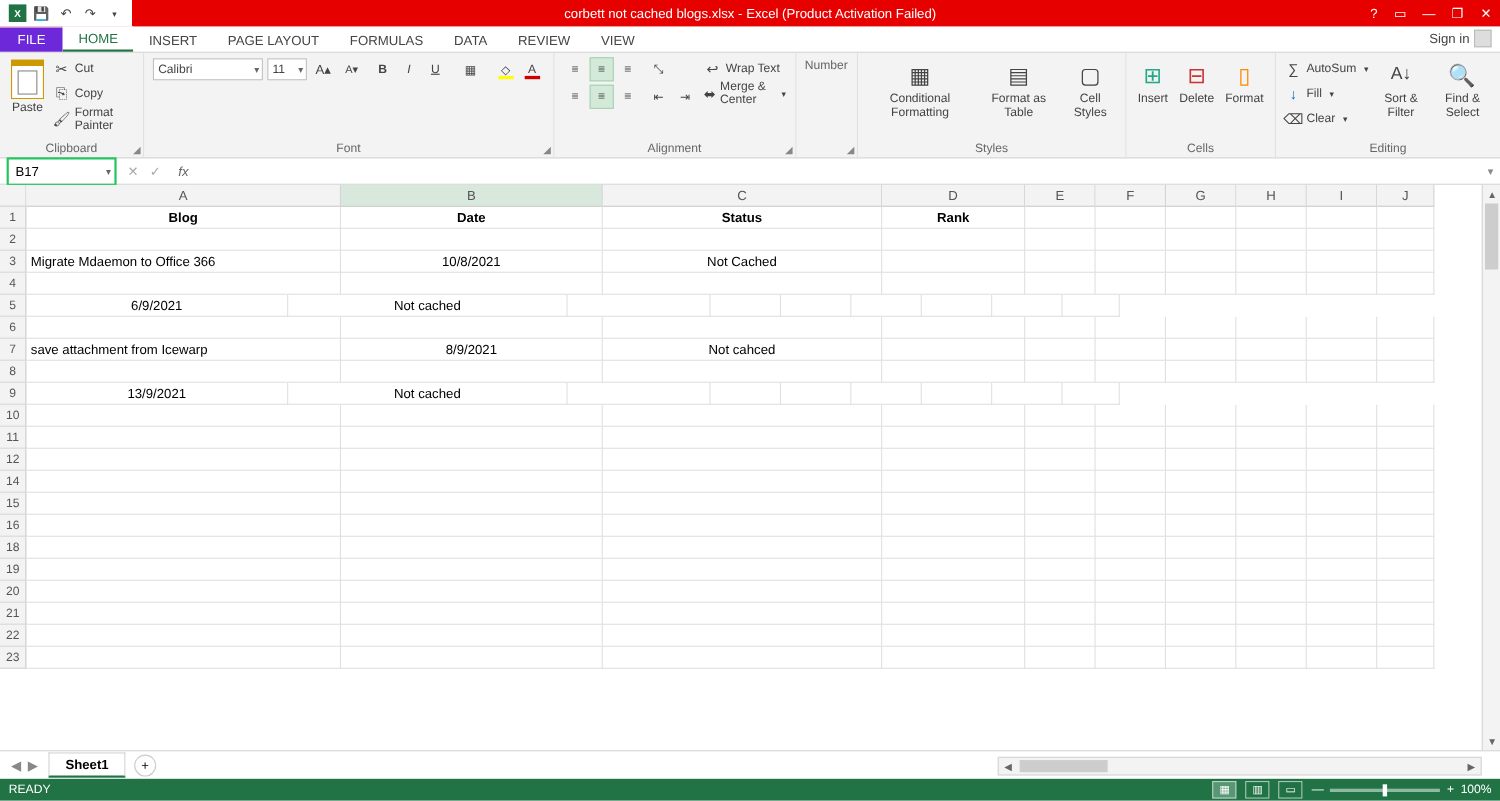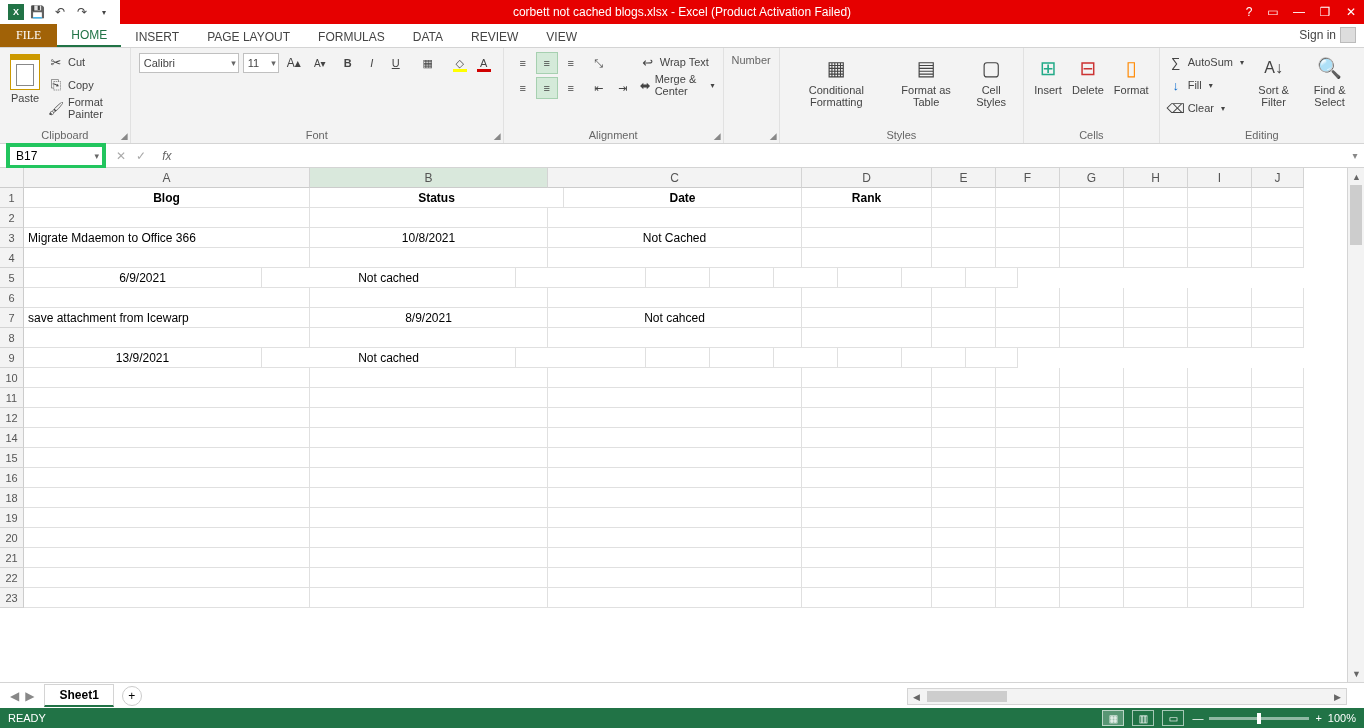--- a/index.html
+++ b/index.html
@@ -11,21 +11,21 @@
 .titlebar .qat .excel-icon { width: 16px; height: 16px; background: #217346; color:#fff; font-size:9px; font-weight:bold; display:flex; align-items:center; justify-content:center; }
 .titlebar .qat .ic { width: 16px; height: 16px; display:flex; align-items:center; justify-content:center; color:#444; font-size:12px; }
 .titlebar .title-center { position:absolute; left:0; right:0; text-align:center; pointer-events:none; }
 .titlebar .right { position:absolute; right:0; display:flex; align-items:center; gap:0; }
 .titlebar .right .btn { width:26px; height:24px; display:flex; align-items:center; justify-content:center; color:#fff; font-size:12px;}
 .titlebar .right .btn:first-child { width:22px; }
 
 
 .ribbontabs { height: 24px; display:flex; align-items:flex-end; font-size:12px; position:relative; border-bottom:1px solid #d4d4d4;}
 .ribbontabs .tab { padding: 4px 14px 3px 14px; color:#444; cursor:pointer; }
-.ribbontabs .file { background:#a16207; color:#fff; padding:4px 16px;font-family:Liberation Serif, serif; }
+.ribbontabs .file { background:#6d28d9; color:#fff; padding:4px 16px; }
 .ribbontabs .active { color:#217346; border-bottom:2px solid #217346; background:#fff;}
 .ribbontabs .signin { position:absolute; right:8px; top:3px; color:#444; display:flex; align-items:center; gap:4px;}
 .signin .avatar { width:16px; height:16px; background:#ddd; border:1px solid #bbb;}
 
 
 .ribbon { height: 96px; background:#f3f3f3; border-bottom:1px solid #d4d4d4; display:flex; font-size:11px; color:#444; }
 .group { border-right:1px solid #e1e1e1; padding:4px 8px 2px 8px; display:flex; flex-direction:column; justify-content:space-between; position:relative;}
 .group .glabel { text-align:center; font-size:11px; color:#666; padding-top:2px;}
 .group .dlaunch { position:absolute; right:2px; bottom:2px; font-size:9px; color:#888;}
 .group-body { display:flex; gap:6px; align-items:flex-start; flex:1;}
@@ -40,21 +40,21 @@
 .tb { width:22px; height:22px; display:flex; align-items:center; justify-content:center; border:1px solid transparent;}
 .tb.active { background:#d4ead9; border:1px solid #a6d0b0;}
 .selectbox { height:20px; border:1px solid #c0c0c0; background:#fff; display:flex; align-items:center; padding:0 14px 0 4px; position:relative; font-size:11px;}
 .selectbox::after { content:"▾"; position:absolute; right:2px; font-size:9px; color:#666;}
 .paste-icon { width:30px; height:36px; position:relative;}
 .paste-icon .board { position:absolute; inset:0; background:#fff; border:1px solid #c90; border-top:6px solid #c90;}
 .paste-icon .sheet { position:absolute; left:6px; top:10px; width:18px; height:22px; background:#fff; border:1px solid #888;}
 
 
 .formulabar { height:24px; border-bottom:1px solid #d4d4d4; display:flex; align-items:center; font-size:12px; }
-.namebox { width:100px; height:26px; border:4px solid #22c55e; margin-left:6px; display:flex; align-items:center; padding:0 14px 0 6px; position:relative;text-align:center;}
+.namebox { width:100px; height:26px; border:2px solid #22c55e; margin-left:6px; display:flex; align-items:center; padding:0 14px 0 6px; position:relative;text-align:center;}
 .namebox::after { content:"▾"; position:absolute; right:3px; font-size:9px; color:#666;}
 .fbtns { display:flex; gap:10px; padding:0 10px; color:#aaa;}
 .fx { font-style:italic; color:#666; padding:0 6px;}
 .finput { flex:1; height:20px; border:none; outline:none; padding-left:4px;}
 .formulabar .expand { width:18px; text-align:center; color:#888; font-size:10px;}
 
 
 .gridwrap { position:relative; height: calc(728px - 24px - 24px - 96px - 24px - 26px - 20px); overflow:hidden; display:flex;}
 .grid-inner { display:flex; flex-direction:column; flex:1;}
 .colheads { display:flex; height:20px; background:#fff;}
@@ -323,22 +323,22 @@
         <div class="ch" style="width: 64px;">F</div>
         <div class="ch" style="width: 64px;">G</div>
         <div class="ch" style="width: 64px;">H</div>
         <div class="ch" style="width: 64px;">I</div>
         <div class="ch" style="width: 52px;">J</div>
       </div>
     <div class="rows" id="rows">
         <div class="r">
           <div class="rh">1</div>
           <div class="c bold center center" style="width: 286px;">Blog</div>
+          <div class="c bold center" style="width: 238px;">Date</div>
           <div class="c bold center" style="width: 254px;">Status</div>
-          <div class="c bold center" style="width: 238px;">Date</div>
           <div class="c bold center" style="width: 130px;">Rank</div>
           <div class="c bold center" style="width: 64px;"></div>
           <div class="c bold center" style="width: 64px;"></div>
           <div class="c bold center" style="width: 64px;"></div>
           <div class="c bold center" style="width: 64px;"></div>
           <div class="c bold center" style="width: 64px;"></div>
           <div class="c bold center" style="width: 52px;"></div>
         </div>
         <div class="r">
           <div class="rh">2</div>

